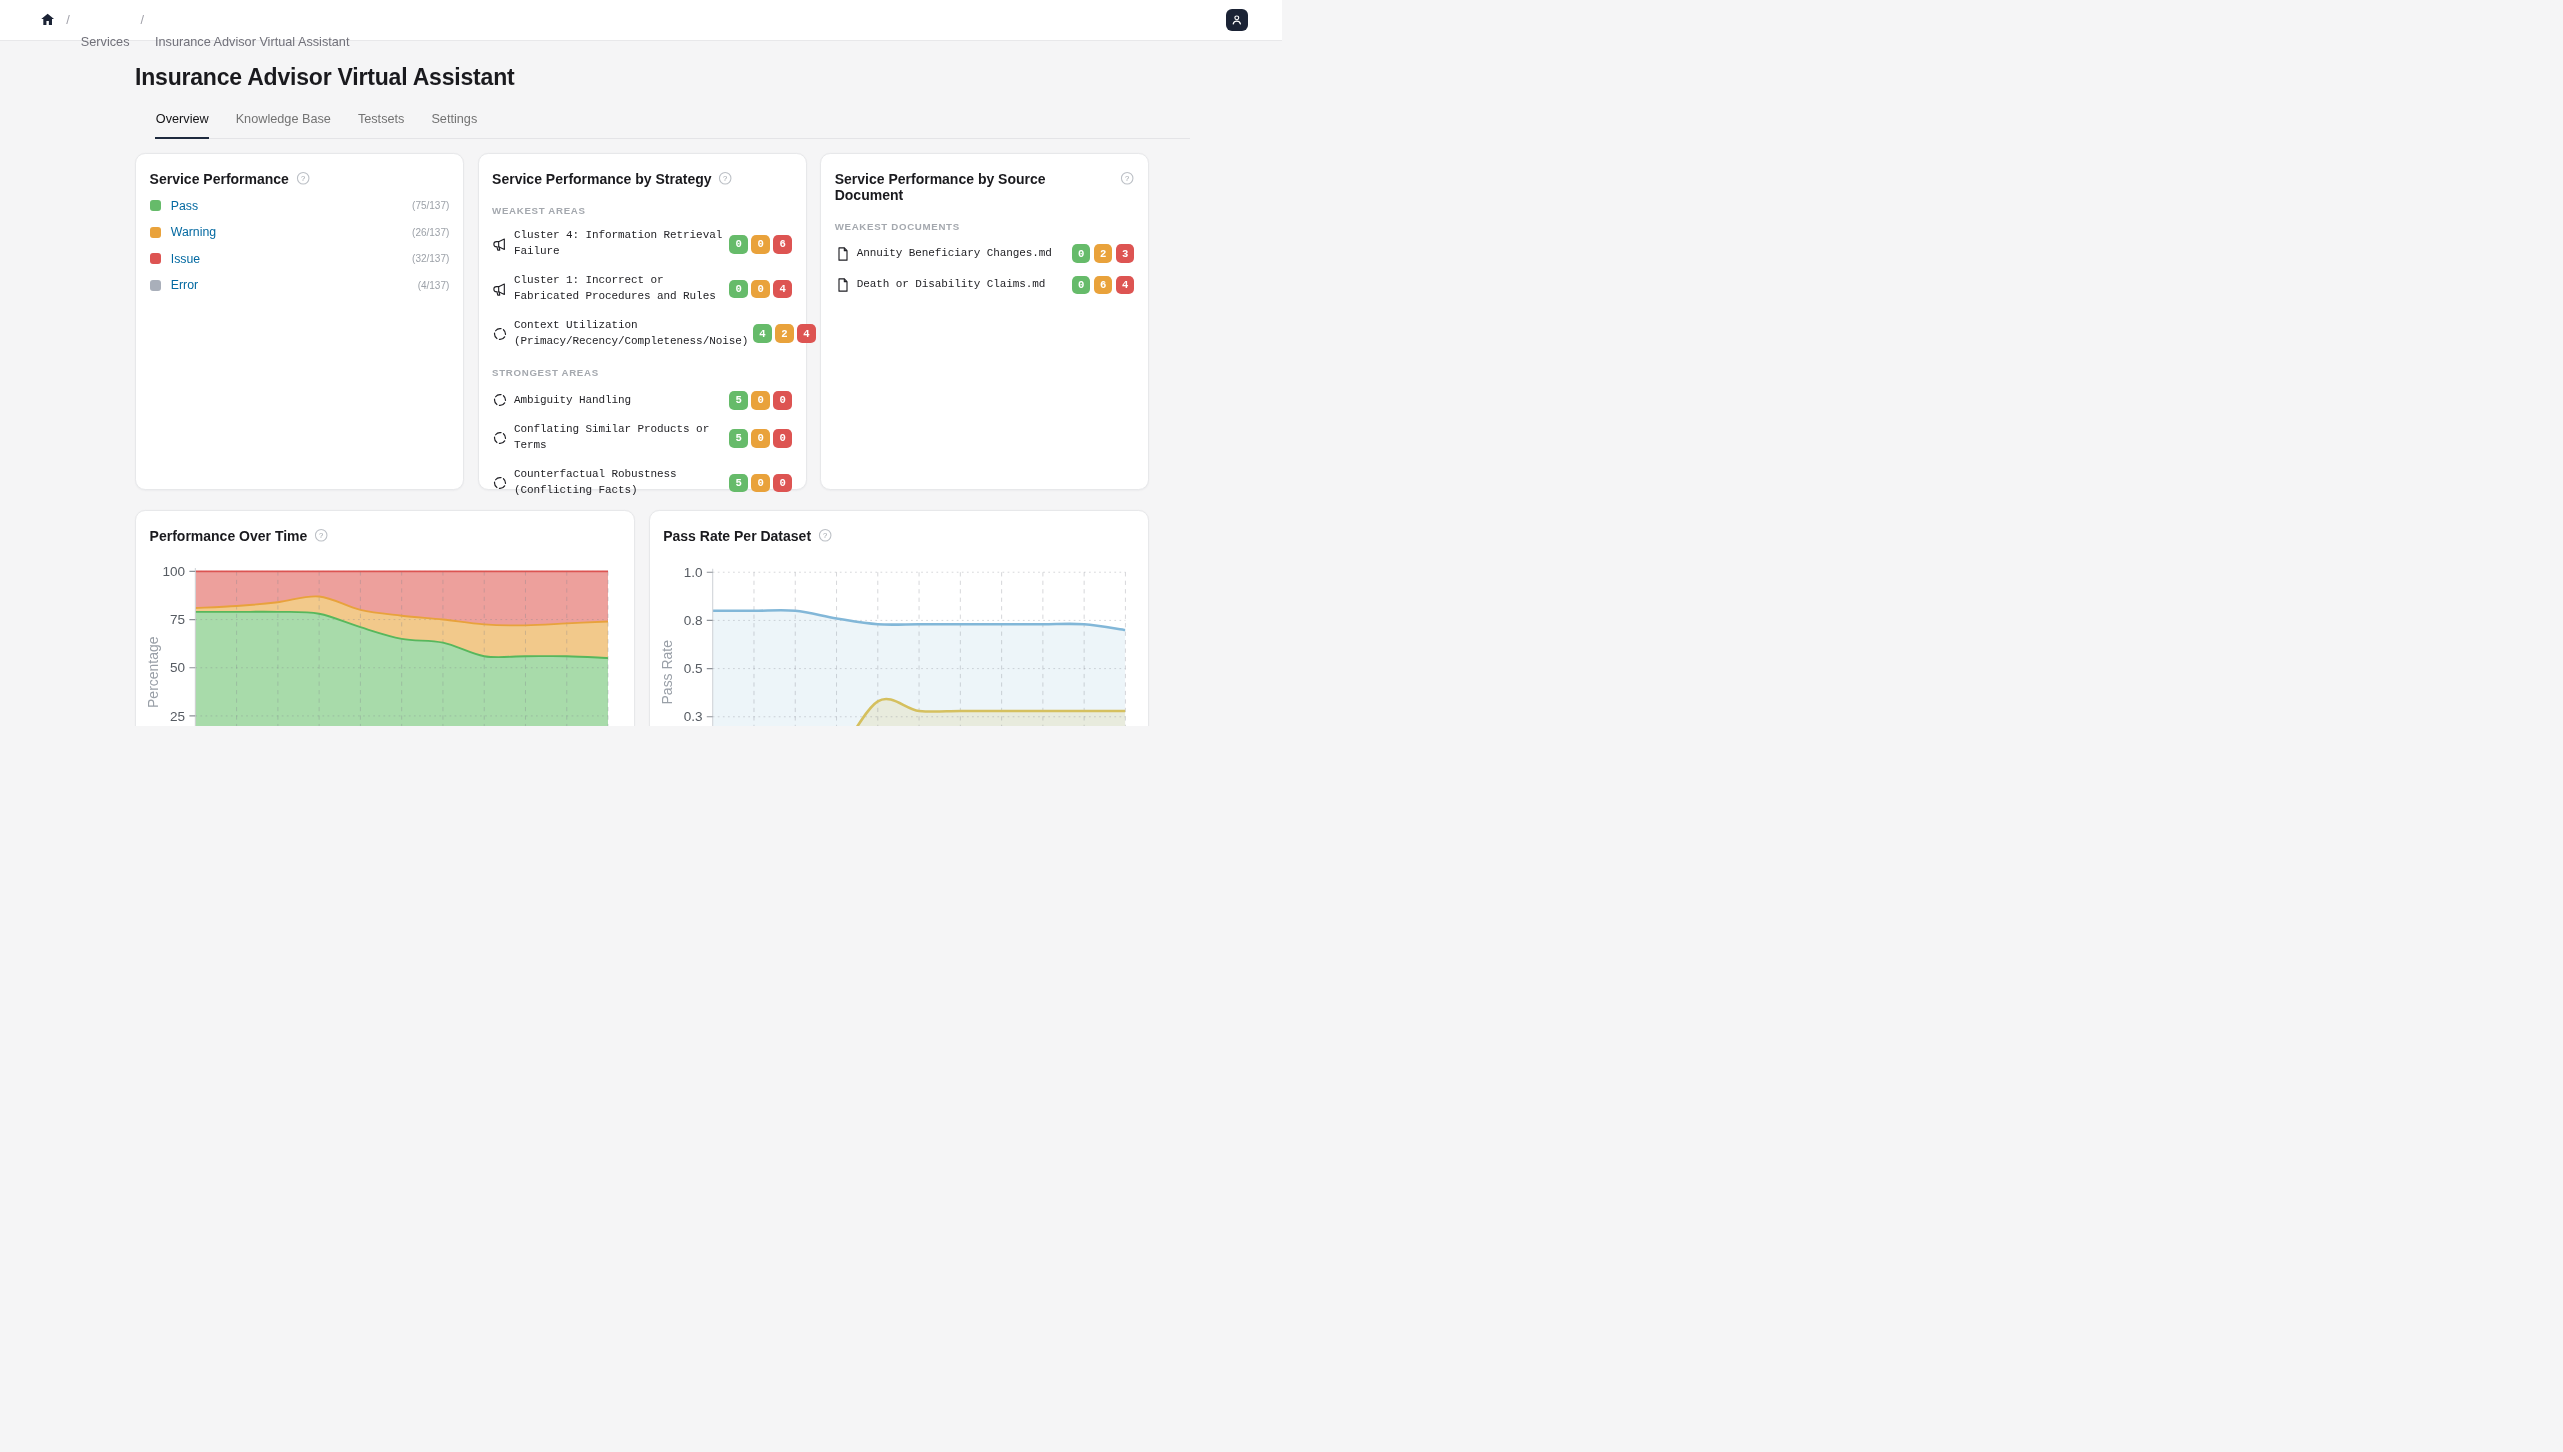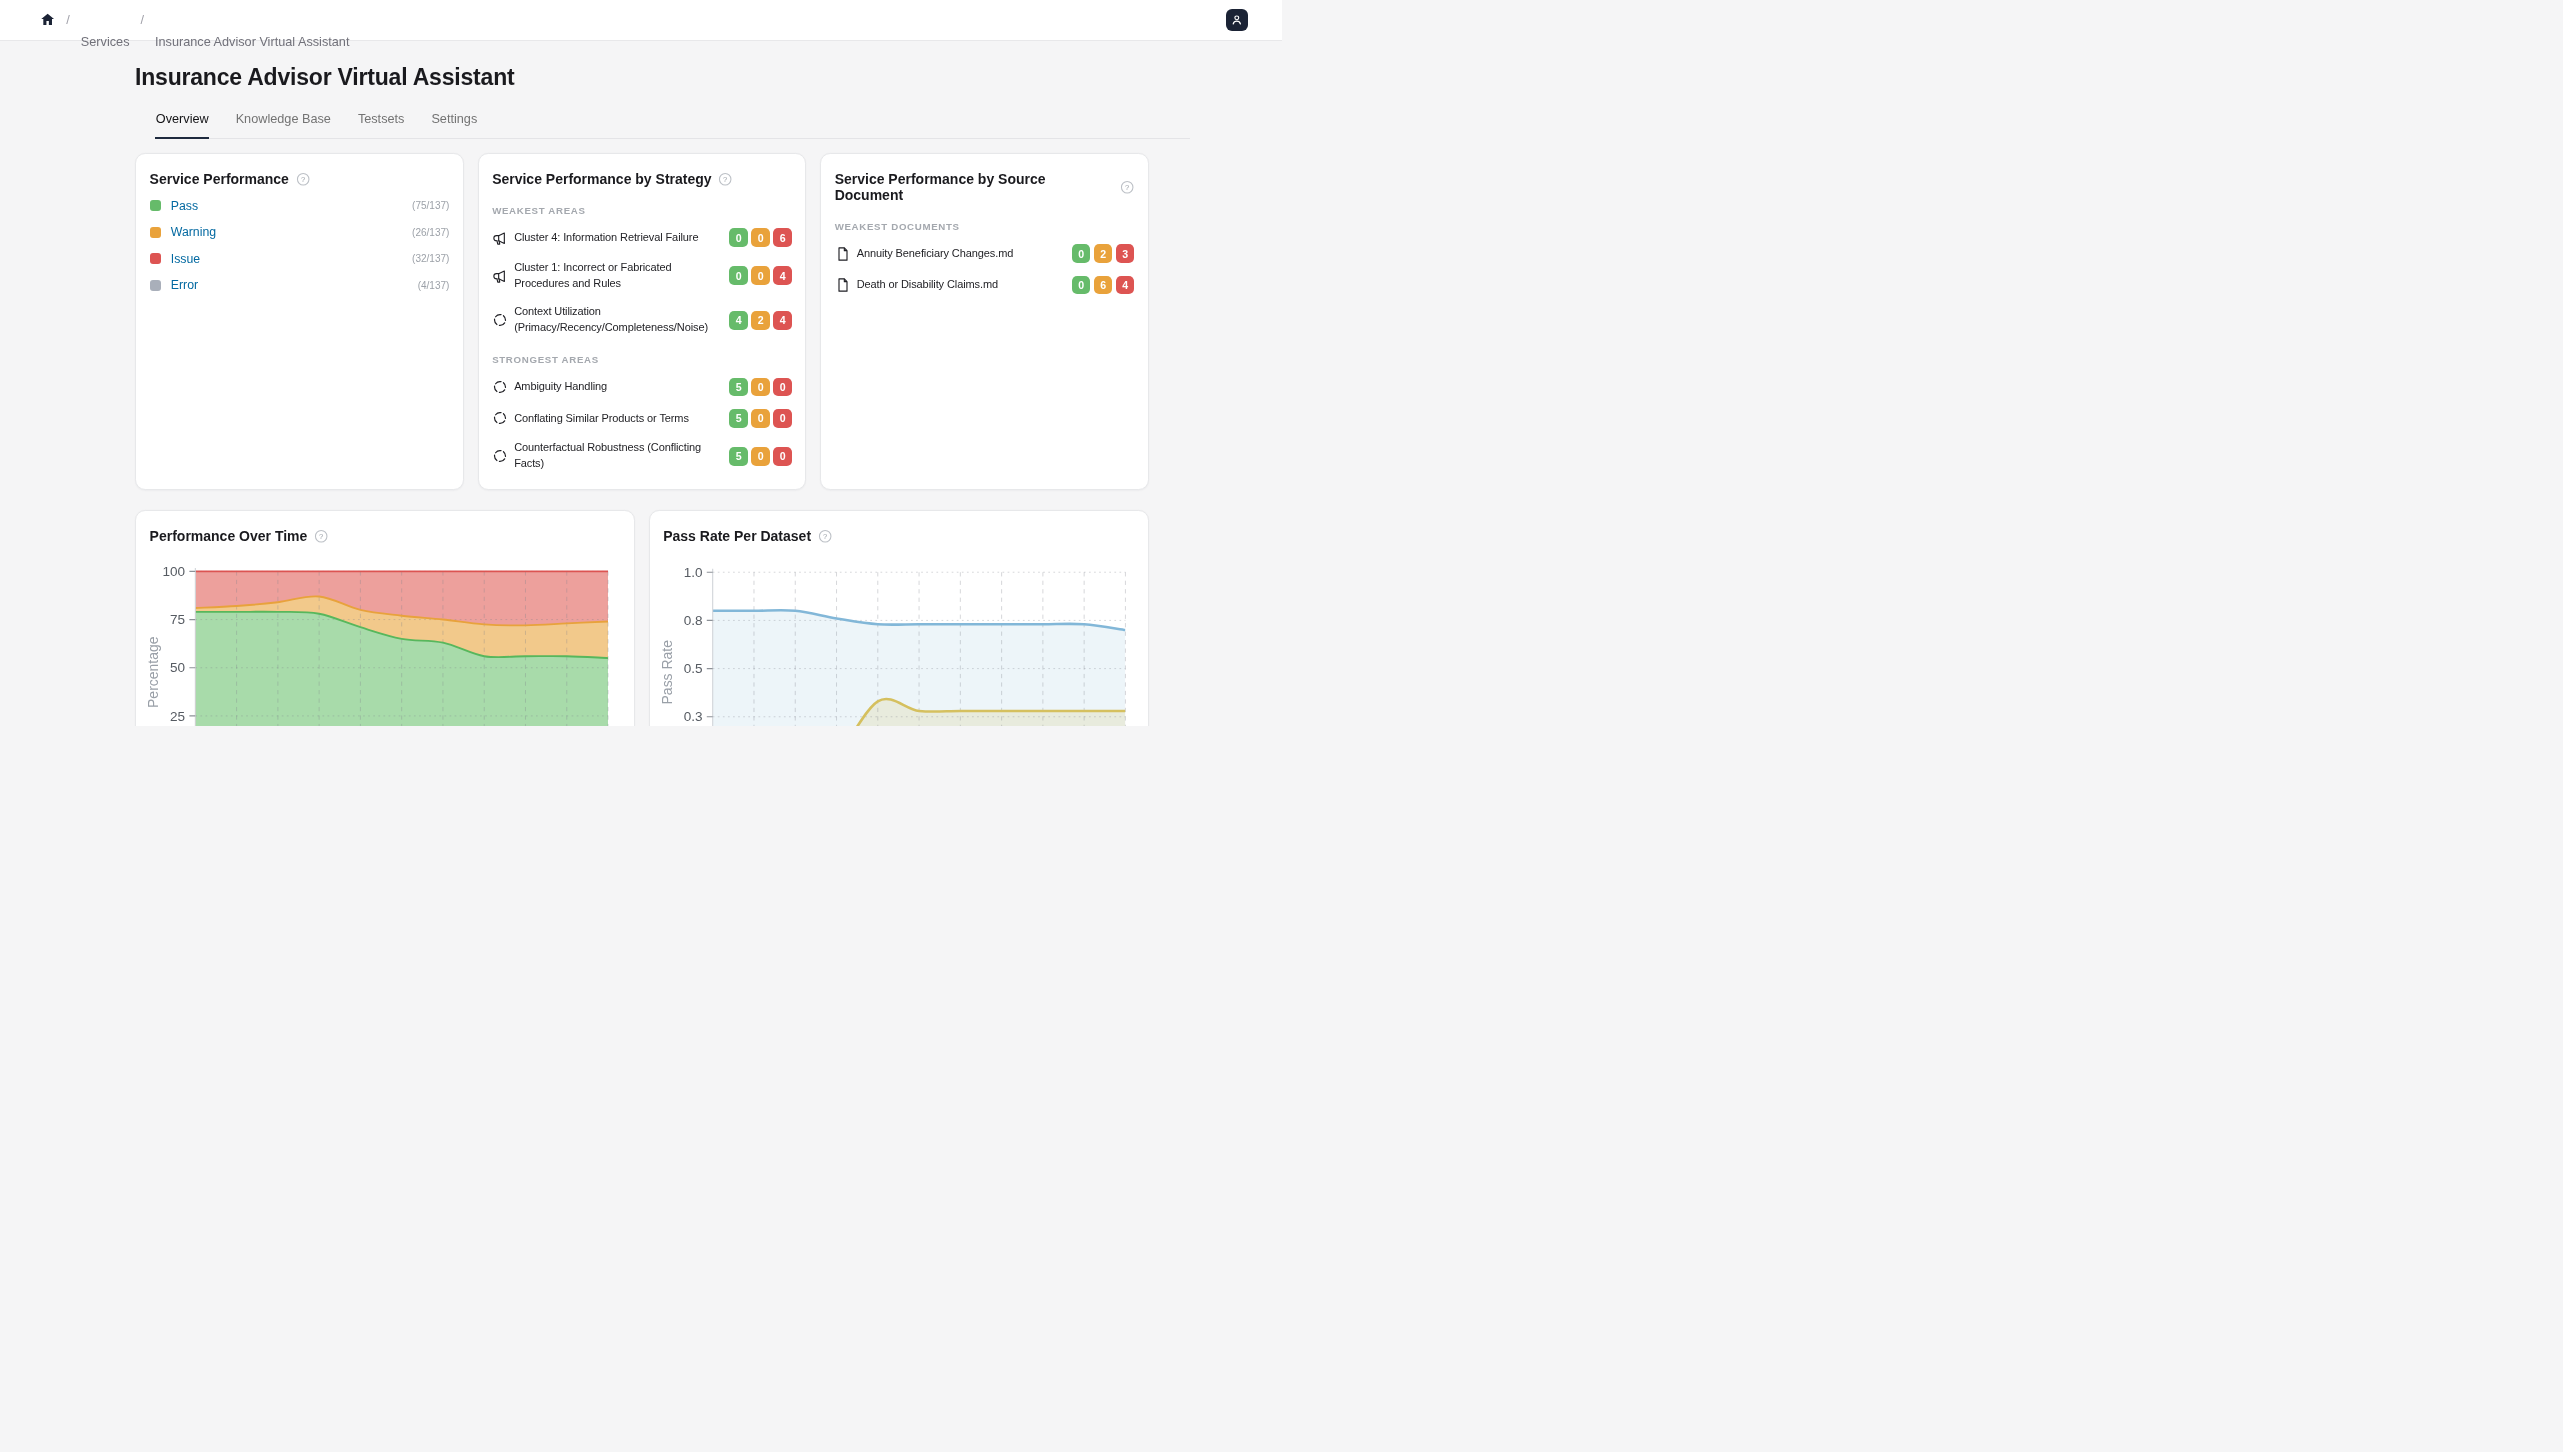--- a/index.html
+++ b/index.html
@@ -30,39 +30,39 @@
   .tab { font-size:12.7px; color:#737373; padding:0 0.8px 11px; cursor:pointer; border-bottom:2.5px solid transparent; margin-bottom:-0.8px; }
   .tab.active { color:#131316; border-bottom-color:#1E2A3E; }
   
   .row1 { display:flex; gap:13.6px; width:1014px; margin-top:13.6px; }
   .row2 { display:flex; gap:13.6px; width:1014px; margin-top:20.3px; }
   .card {
     background:#fff; border:0.8px solid #E7E8EA; border-radius:10.2px;
     box-shadow:0 0.8px 1.7px rgba(16,24,40,.04);
   }
   .card.c1, .card.c2, .card.c3 { width:329px; height:337px; padding:17px 13.6px 13.6px; }
-  .card-title-row { display:flex; align-items:center; gap:6.8px; }
+  .card-title-row { display:flex; align-items:flex-start; gap:6.8px; }
   .card-title { font-size:14px; font-weight:700; color:#1A1A1E; }
   .help { width:14.4px; height:14.4px; flex:0 0 auto; cursor:pointer; }
   
   .donut-wrap { position:relative; height:168px; margin-top:6.8px; }
   .donut-wrap svg { position:absolute; inset:0; }
   .donut-center { position:absolute; inset:0; display:flex; flex-direction:column; align-items:center; justify-content:center; pointer-events:none; }
   .donut-center .big { font-size:28px; font-weight:700; color:#121214; }
   .donut-center .sub { font-size:12.7px; color:#9CA1A8; margin-top:9.3px; }
   .donut-center .sub2 { font-size:12.3px; color:#9CA1A8; margin-top:11px; }
   .legend { margin-top:10.2px; }
   .legend-row { display:flex; align-items:center; height:18px; margin-top:8.5px; }
   .legend-row:first-child { margin-top:0; }
   .sw { width:11px; height:11px; border-radius:3px; flex:0 0 auto; }
   .legend-label { margin-left:10.2px; font-size:12.3px; color:#0369a1; }
   .legend-count { margin-left:auto; font-size:10px; color:#9CA1A8; }
   
   .sec-heading { margin-top:18px; font-size:9.7px; font-weight:700; letter-spacing:.07em; color:#A4A8AE; }
-  .arow { display:flex; align-items:center; margin-top:12.7px; cursor:pointer; }
+  .arow { display:flex; align-items:center; margin-top:12.7px; cursor:pointer;font-family:Liberation Mono, monospace; }
   .arow .ric { width:16px; height:16px; flex:0 0 auto; color:#1F1F24; margin-right:6px; }
   .arow .rlabel { flex:1; font-size:11px; letter-spacing:-0.1px; line-height:1.45; color:#232327; padding-right:5.1px; }
   .badges { display:flex; gap:3.4px; flex:0 0 auto; }
   .badge { width:18.6px; height:18.6px; border-radius:5.1px; color:#fff; font-size:10.6px; font-weight:700;
            display:flex; align-items:center; justify-content:center; }
   
   .chart-card { width:500px; height:475px; position:relative; overflow:hidden; }
   .chart-card .card-title-row { position:absolute; left:13.6px; top:17px; z-index:2; }
   .chart-card svg.plot { position:absolute; left:0; top:0; }
 </style>

